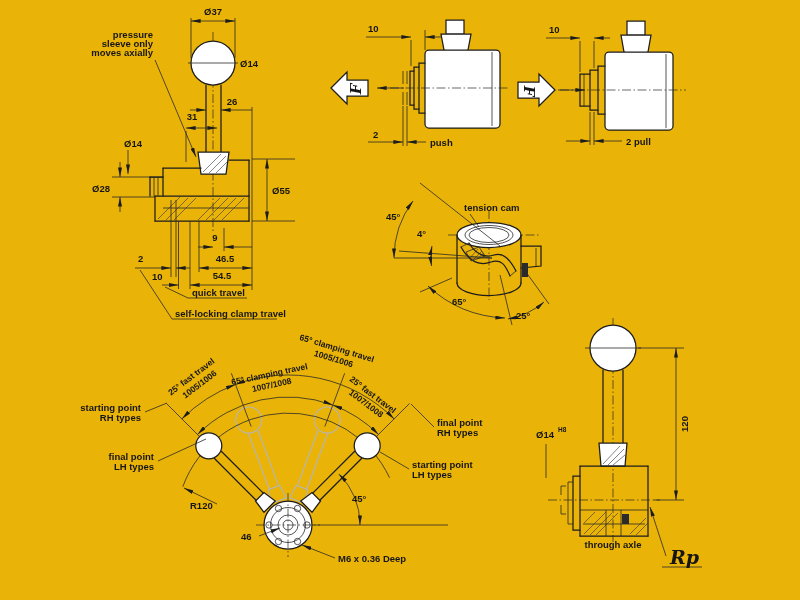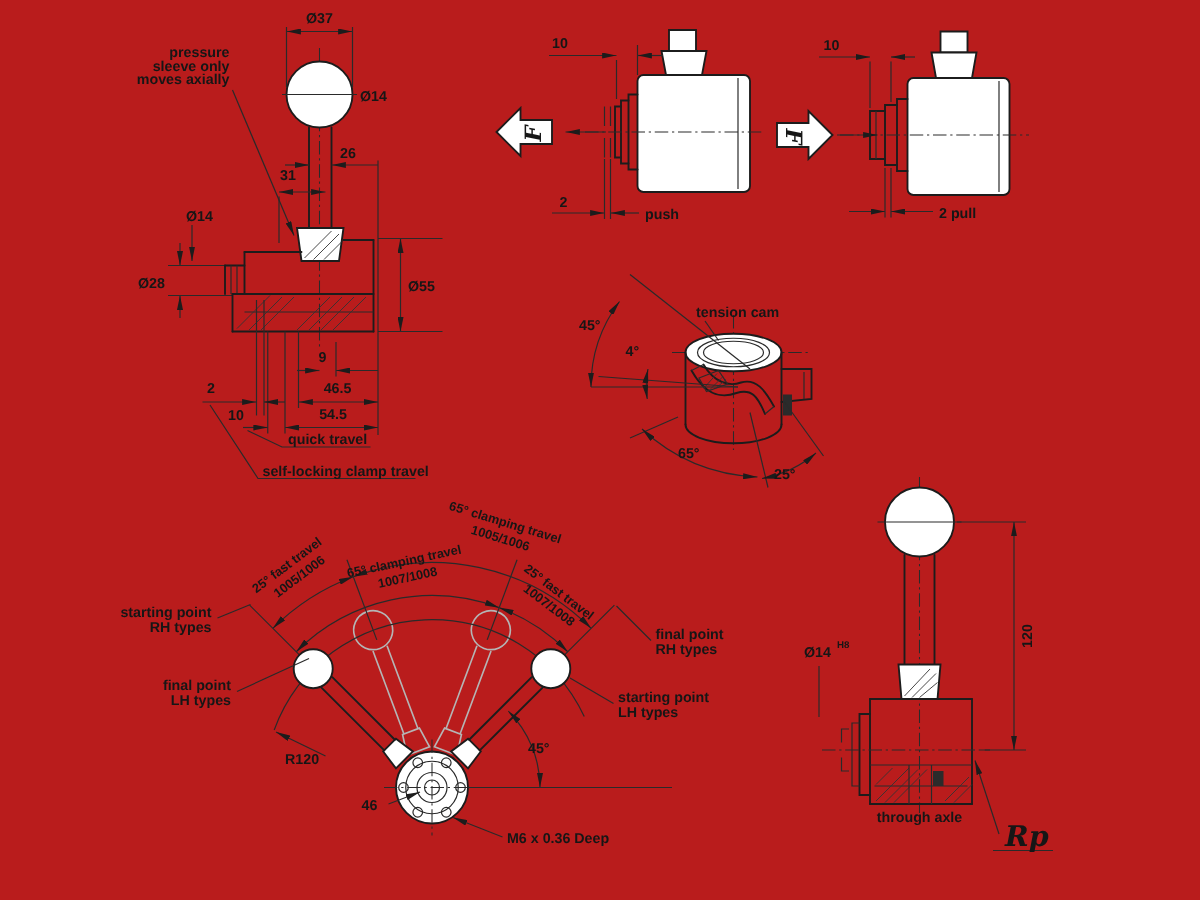--- a/index.html
+++ b/index.html
@@ -1,16 +1,16 @@
 <!DOCTYPE html>
 <html><head>
 <meta charset="utf-8">
 <style>
   html,body{margin:0;padding:0;background:#fff;}
-  #stage{position:relative;width:800px;height:600px;background:#b91c1c;overflow:hidden;text-align:right;}
+  #stage{position:relative;width:800px;height:600px;background:#eab308;overflow:hidden;text-align:right;}
   svg{position:absolute;left:0;top:0;}
   text{font-family:"Liberation Sans",sans-serif;font-weight:bold;font-size:9.5px;fill:#161616;}
   .small{font-size:8.5px;}
   .sup{font-size:6.5px;}
   .fletter{font-family:"DejaVu Serif",serif;font-style:italic;font-weight:bold;font-size:15px;}
   .brand{font-family:"DejaVu Serif",serif;font-style:italic;font-weight:bold;font-size:19px;}
   .ln{stroke:#1c1c1c;stroke-width:1.25;fill:none;stroke-linecap:round;}
   .thin{stroke:#2a2a2a;stroke-width:0.8;fill:none;}
   .hatch{stroke:#333;stroke-width:0.6;fill:none;}
   .cl{stroke:#2a2a2a;stroke-width:0.7;fill:none;stroke-dasharray:9 2.5 1.5 2.5;}

